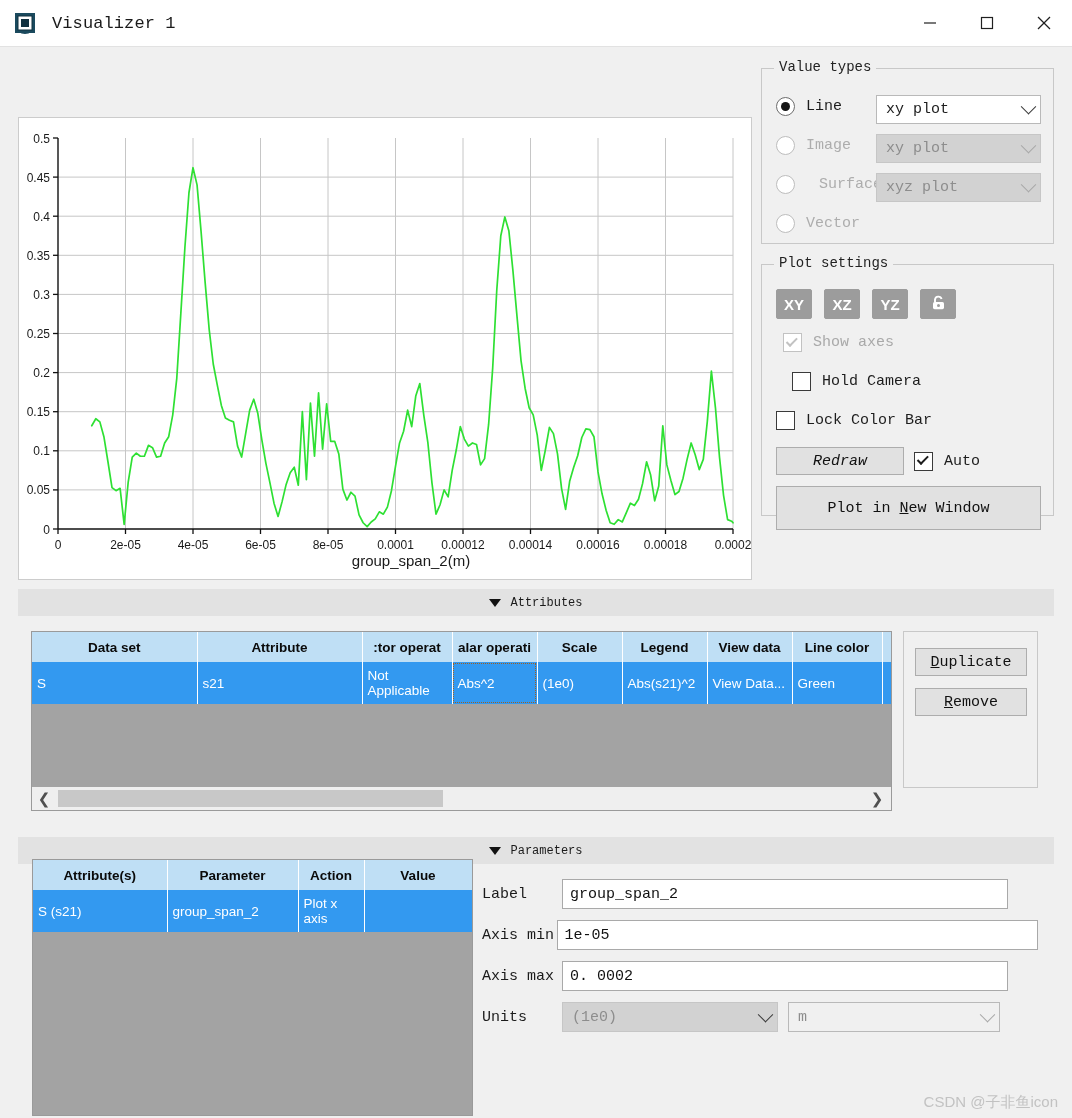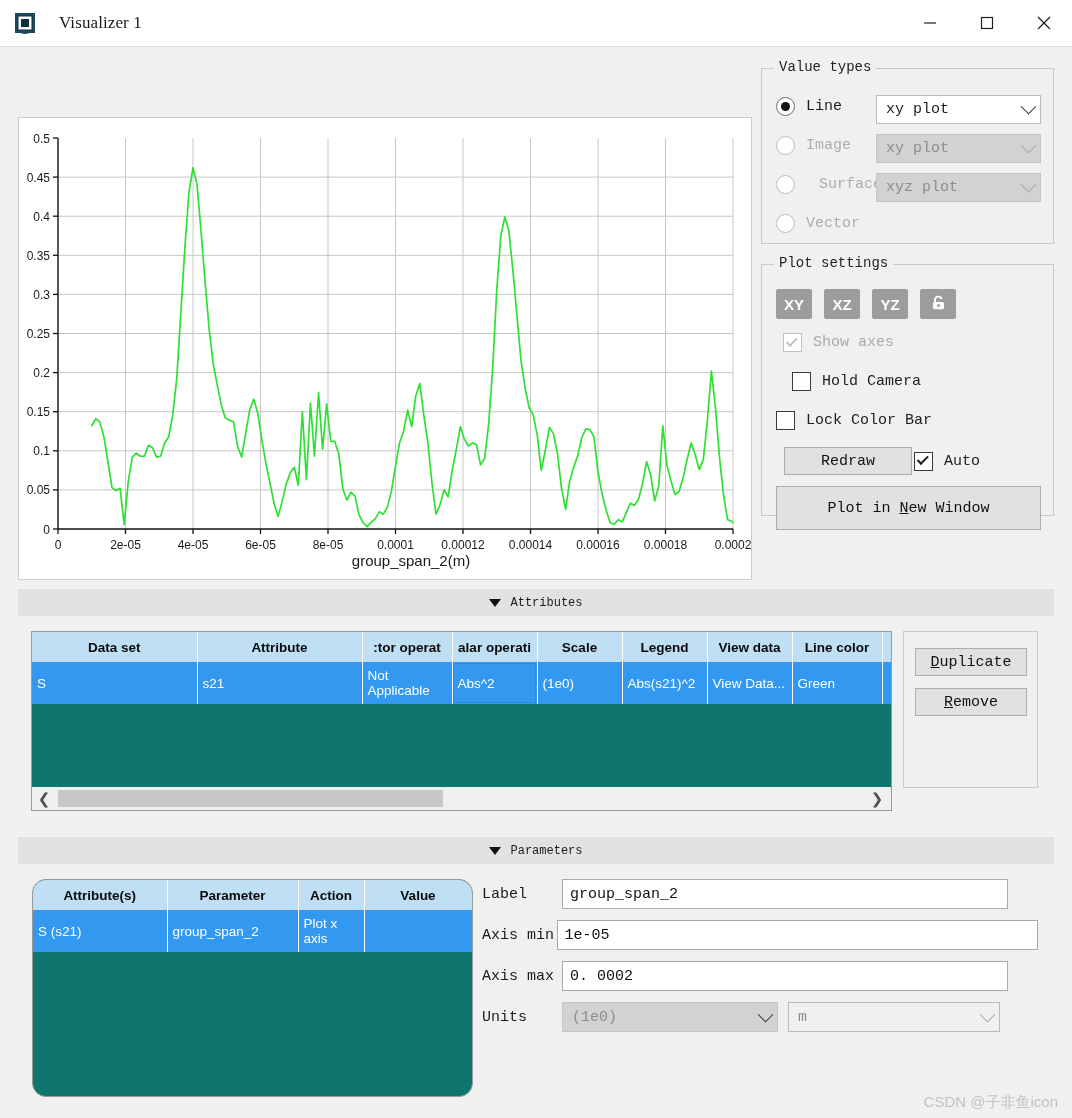--- a/index.html
+++ b/index.html
@@ -12,22 +12,22 @@
     position:relative;
   }
   
   #titlebar{
     position:absolute; left:0; top:0; width:1072px; height:47px;
     background:#ffffff; border-bottom:1px solid #e2e2e2;
     display:flex; align-items:center;
   }
   #app-icon{ margin-left:14px; width:22px; height:22px; flex:0 0 auto; }
   #title-text{
-    margin-left:23px; font-size:17px; color:#1a1a1a;
-    font-family:Liberation Serif, serif; letter-spacing:.1px;
+    margin-left:16px; font-size:17px; color:#1a1a1a;
+    font-family:Liberation Mono, monospace; letter-spacing:.1px;
   }
   .wbtn{
     width:46px; height:47px; display:flex; align-items:center; justify-content:center;
     cursor:default;
   }
   #winctl{ margin-left:auto; display:flex; }
   #winctl .wbtn{ width:57px; }
   
   #toolbar{
     position:absolute; left:0; top:47px; width:1072px; height:62px;
@@ -109,21 +109,21 @@
     font-size:15px;color:#111;font-family:"Liberation Mono","DejaVu Sans Mono",monospace;
   }
   
   .sect{
     position:absolute; left:18px; width:1036px; height:27px;
     background:#e2e2e2; display:flex; align-items:center; justify-content:center;
   }
   .sect .tri{ width:0;height:0;border-left:6px solid transparent;border-right:6px solid transparent;border-top:8px solid #111; margin-right:9px;}
   .sect .lbl{ font-size:12px; color:#1a1a1a; font-family:"Liberation Mono","DejaVu Sans Mono",monospace;}
   
-  .tablebox{ position:absolute; background:#0f766e; border:1px solid #9a9a9a; overflow:hidden;}
+  .tablebox{ position:absolute; background:#a3a3a3; border:1px solid #9a9a9a; overflow:hidden;}
   table.grid{ border-collapse:collapse; table-layout:fixed; }
   table.grid th{
     background:#bfdff5; color:#0a0a0a; font-size:13.5px; font-weight:bold;
     height:30px; text-align:center; font-family:"Liberation Sans",sans-serif;
     border-right:1px solid #ffffff;
   }
   table.grid td{
     background:#3399f0; color:#fff; font-size:13.5px; height:42px;
     padding:0 5px; vertical-align:middle; border-right:1px solid #ffffff;
     font-family:"Liberation Sans",sans-serif;
@@ -419,21 +419,21 @@
   </div>
   <div class="cbox-row" style="position:absolute;left:14px;top:107px;margin-left:16px;">
     <span class="cbox"></span>
     <span class="cbox-label">Hold Camera</span>
   </div>
   <div class="cbox-row" style="position:absolute;left:14px;top:146px;">
     <span class="cbox"></span>
     <span class="cbox-label">Lock Color Bar</span>
   </div>
 
-  <div class="btn" style="position:absolute;left:22px;top:182px;width:128px;height:28px;">
+  <div class="btn" style="position:absolute;left:14px;top:182px;width:128px;height:28px;font-style:italic;">
     <span>Redraw</span>
   </div>
   <div class="cbox-row" style="position:absolute;left:152px;top:182px;height:28px;">
     <span class="cbox">
         <span class="tick"></span>
       </span>
     <span class="cbox-label">Auto</span>
   </div>
 
   <div class="btn" style="position:absolute;left:14px;top:221px;width:265px;height:44px;">
@@ -501,21 +501,21 @@
   <div class="btn" style="position:absolute;left:11px;top:56px;width:112px;height:28px;">
     <span><u>R</u>emove</span>
   </div>
 </div>
 
 <div class="sect" style="top:837px;">
   <span class="tri"></span>
   <span class="lbl">Parameters</span>
 </div>
 
-<div class="tablebox" style="left:32px;top:879px;width:441px;height:218px;border-radius:14px;">
+<div class="tablebox" style="left:32px;top:859px;width:441px;height:257px;">
   <table class="grid" style="width:439px;">
     <colgroup>
         <col style="width:134px">
         <col style="width:131px">
         <col style="width:66px">
         <col style="width:108px">
       </colgroup>
     <thead>
       <tr>
         <th>Attribute(s)</th>

